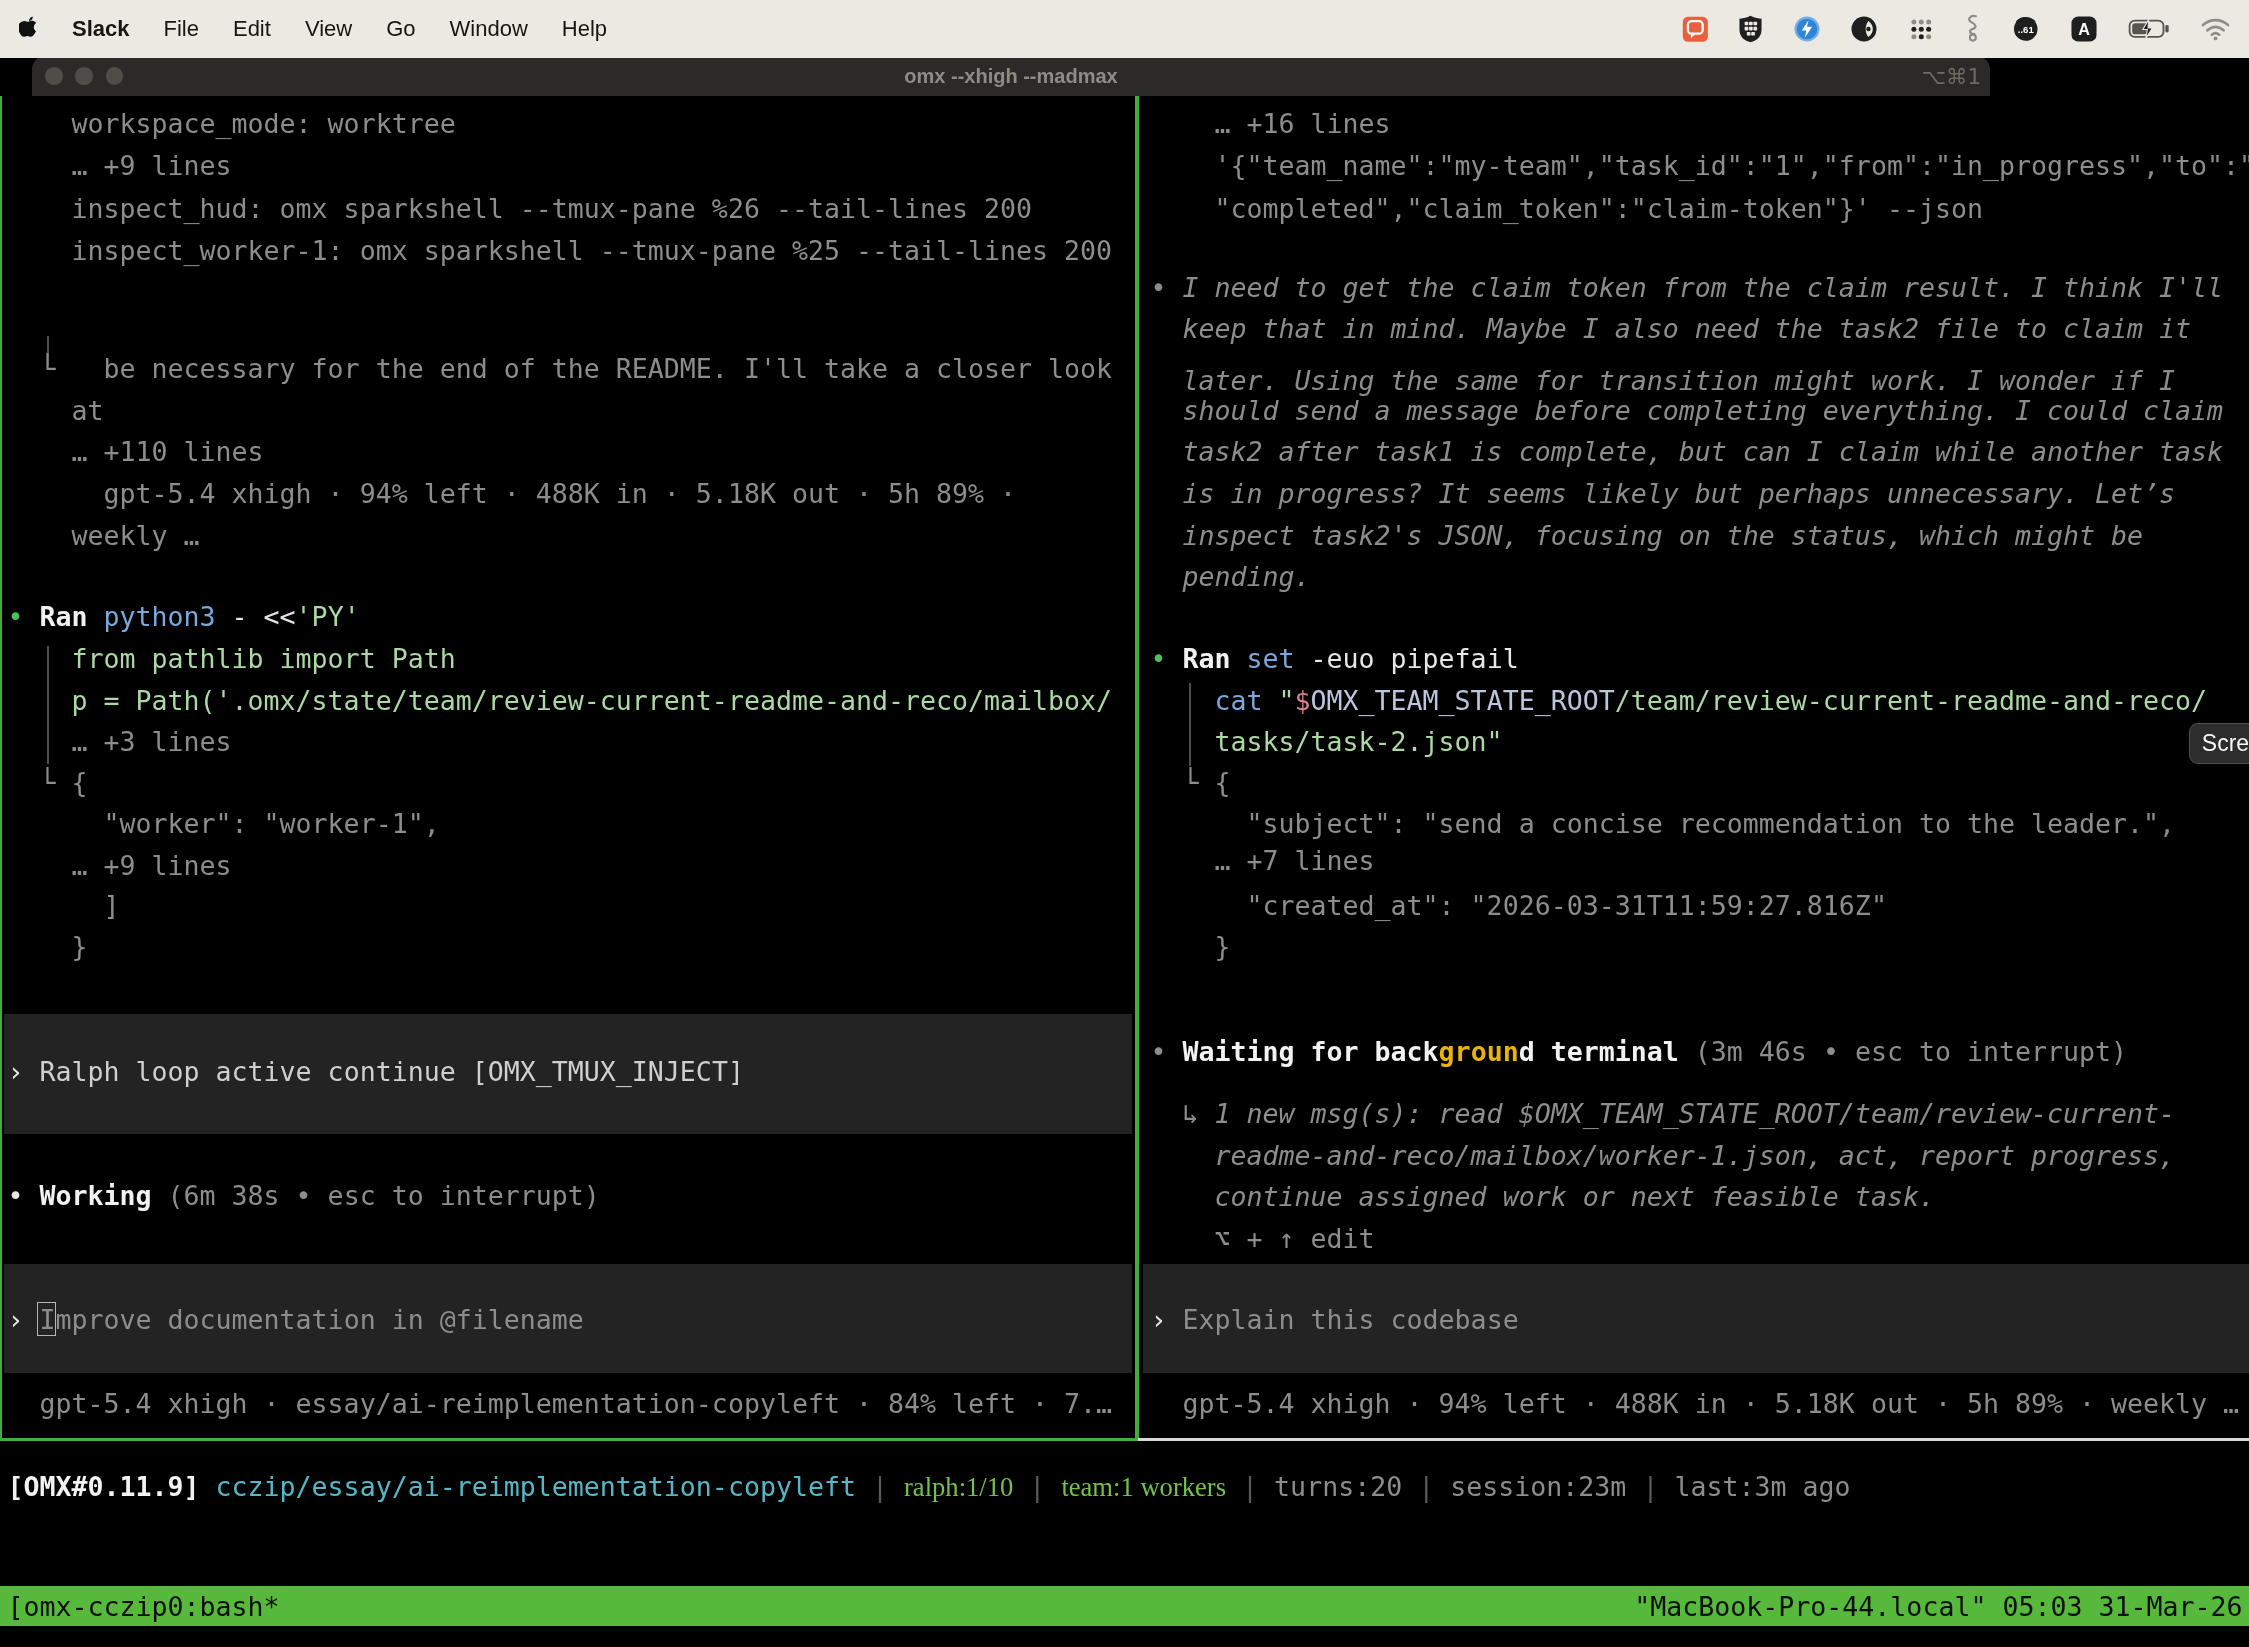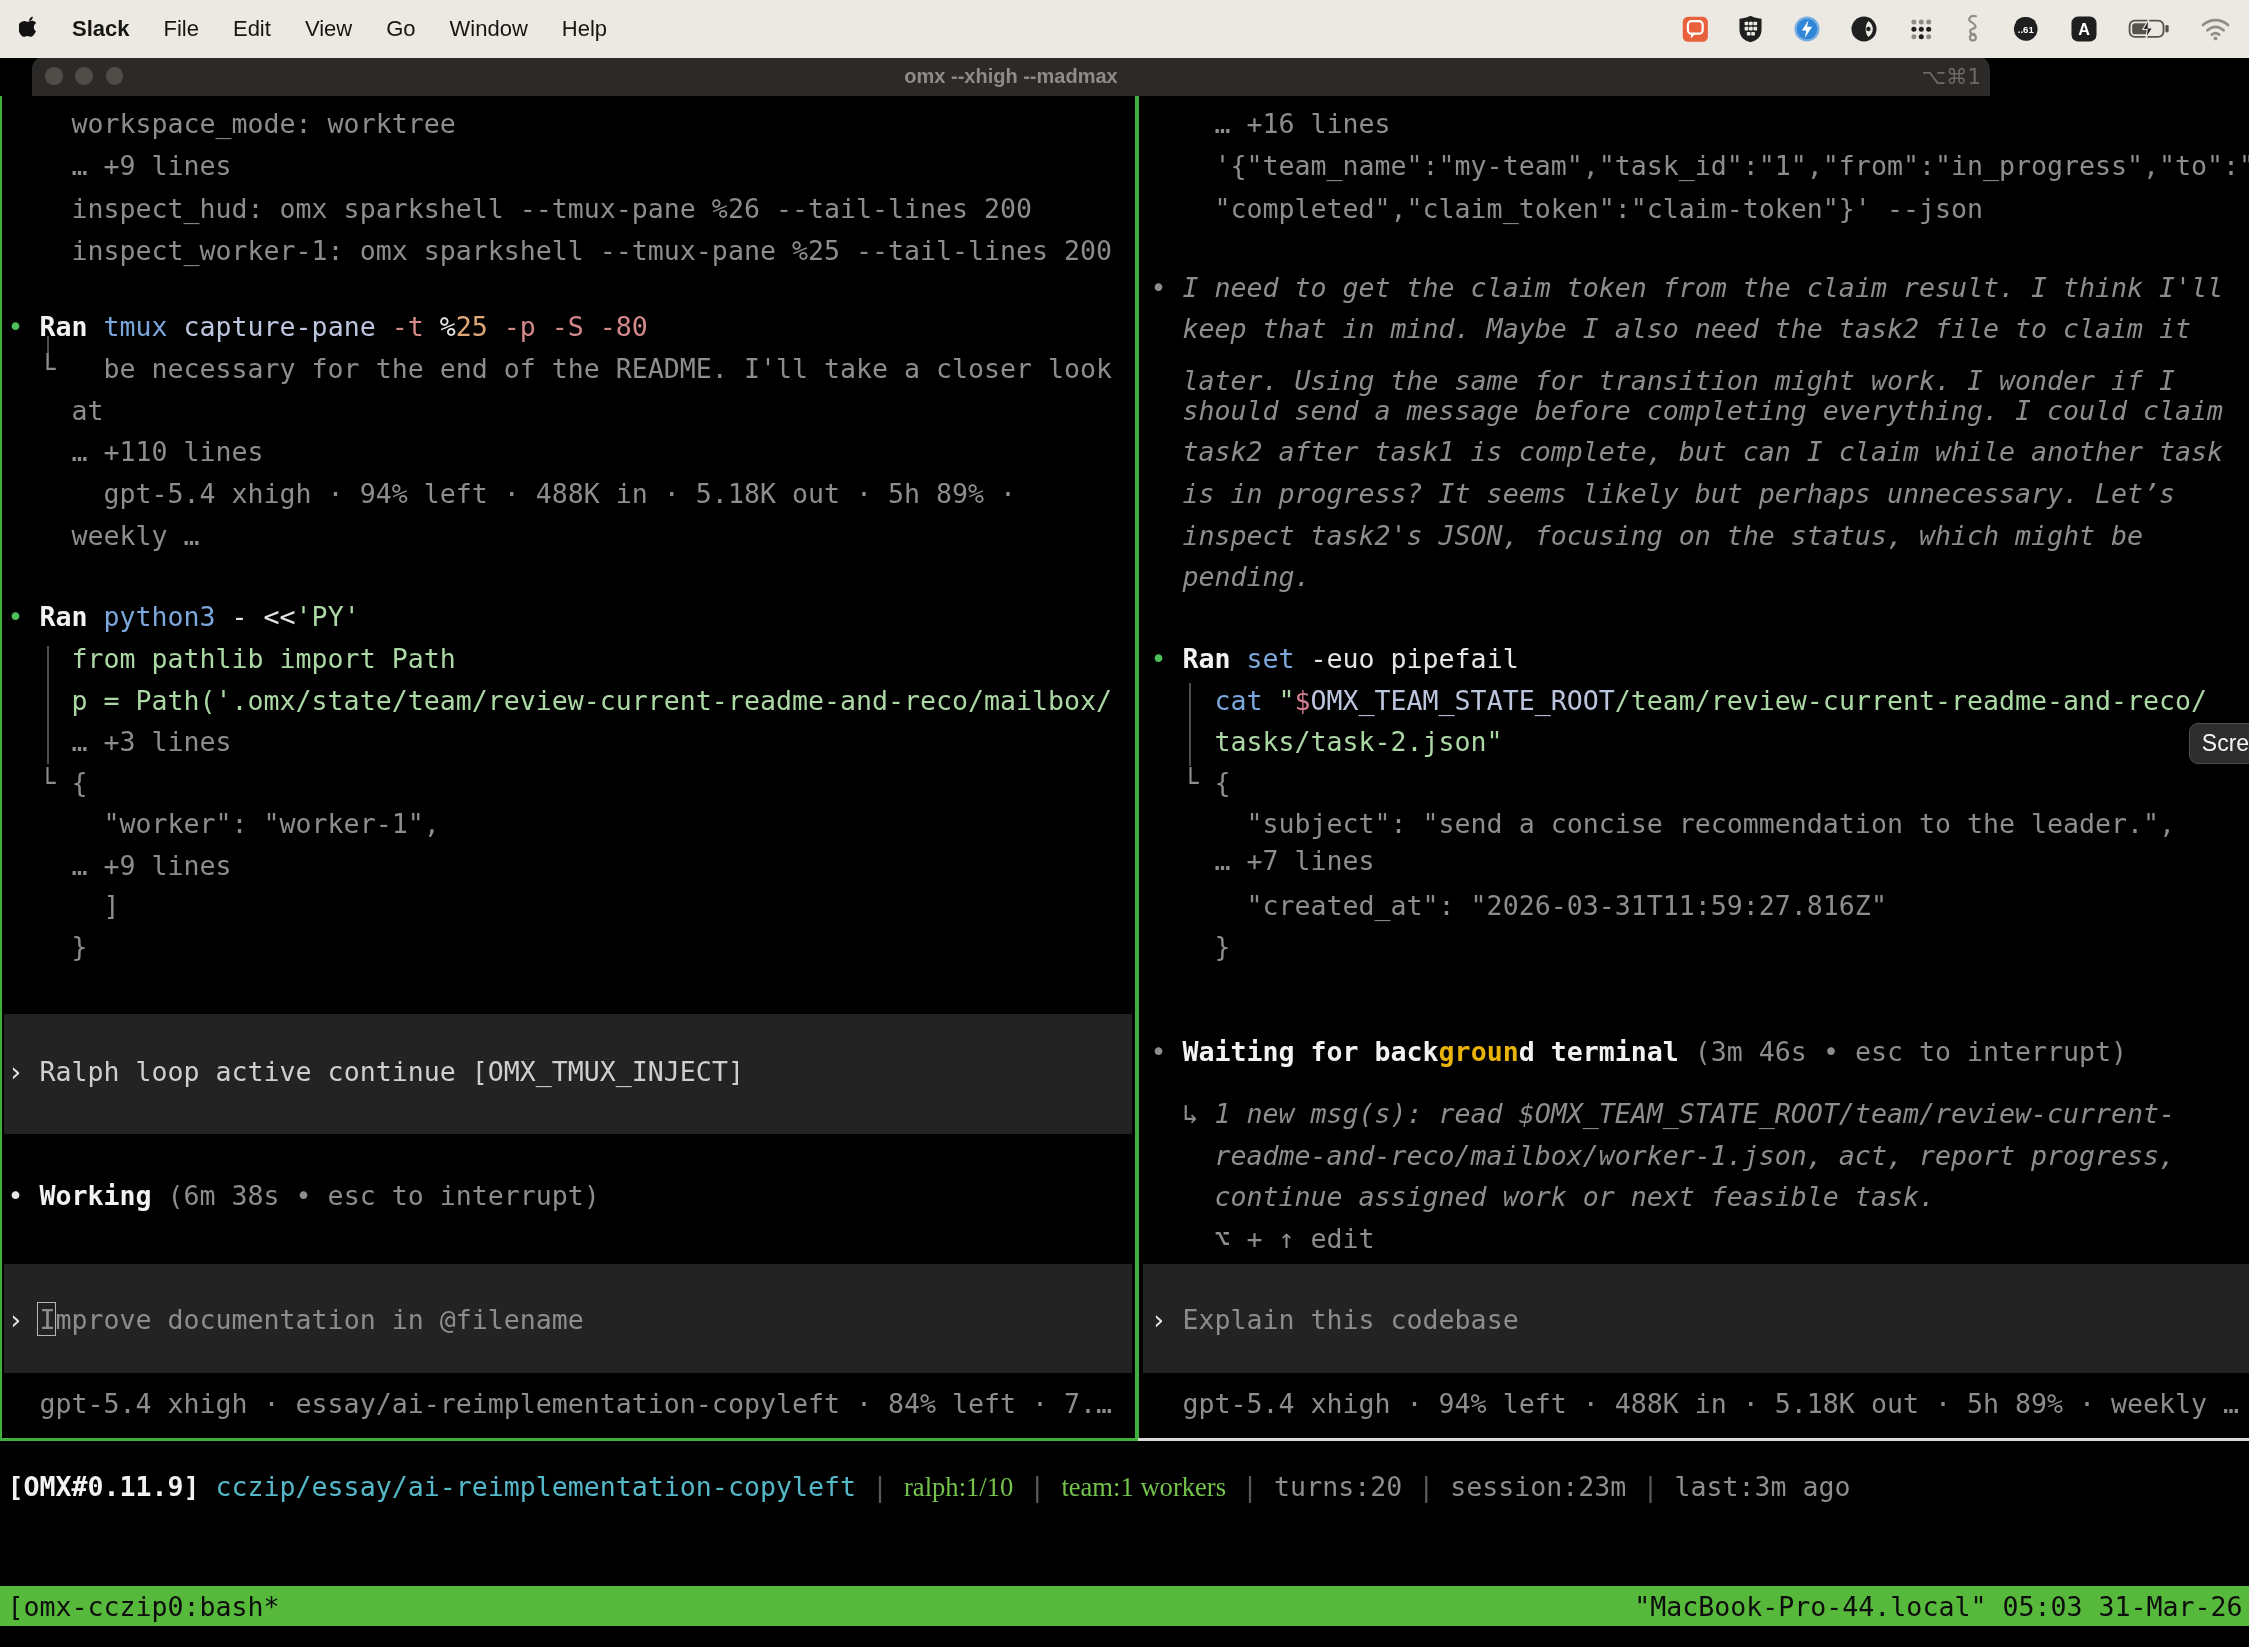--- a/index.html
+++ b/index.html
@@ -200,21 +200,20 @@
     <div class="pane pane-left" id="pane-left">
       <div class="band" style="left:4.4px;top:918px;width:1128px;height:120px;"></div>
       <div class="band" style="left:4.4px;top:1168px;width:1128px;height:109px;"></div>
       <div class="rule" style="left:47px;top:240px;height:29.5px;"></div>
       <div class="rule" style="left:47px;top:550px;height:118px;"></div>
       <div class="cursor-box" style="left:37px;top:1206px;"></div>
     <div class="tline" style="top: 7.4px;"><span class="s-g">    workspace_mode: worktree</span></div>
         <div class="tline" style="top: 49px;"><span class="s-g">    … +9 lines</span></div>
         <div class="tline" style="top: 92px;"><span class="s-g">    inspect_hud: omx sparkshell --tmux-pane %26 --tail-lines 200</span></div>
         <div class="tline" style="top: 134px;"><span class="s-g">    inspect_worker-1: omx sparkshell --tmux-pane %25 --tail-lines 200</span></div>
-        <div class="tline" style="top: 210px;"><span class="s-bul">• </span><span class="s-bw">Ran </span><span class="s-blu">tmux </span><span class="s-lav">capture-pane </span><span class="s-pnk">-t </span><span class="s-w">%</span><span class="s-org">25 </span><span class="s-pnk">-p -S -80</span></div>
         <div class="tline" style="top: 252px;"><span class="s-g">  └   be necessary for the end of the README. I'll take a closer look</span></div>
         <div class="tline" style="top: 294px;"><span class="s-g">    at</span></div>
         <div class="tline" style="top: 335px;"><span class="s-g">    … +110 lines</span></div>
         <div class="tline" style="top: 377px;"><span class="s-g">      gpt-5.4 xhigh · 94% left · 488K in · 5.18K out · 5h 89% ·</span></div>
         <div class="tline" style="top: 419px;"><span class="s-g">    weekly …</span></div>
         <div class="tline" style="top: 500px;"><span class="s-bul">• </span><span class="s-bw">Ran </span><span class="s-blu">python3 </span><span class="s-w">- &lt;&lt;</span><span class="s-grn">'PY'</span></div>
         <div class="tline" style="top: 542px;"><span class="s-grn">    from pathlib import Path</span></div>
         <div class="tline" style="top: 584px;"><span class="s-grn">    p = Path('.omx/state/team/review-current-readme-and-reco/mailbox/</span></div>
         <div class="tline" style="top: 625px;"><span class="s-g">    … +3 lines</span></div>
         <div class="tline" style="top: 666px;"><span class="s-g">  └ {</span></div>

